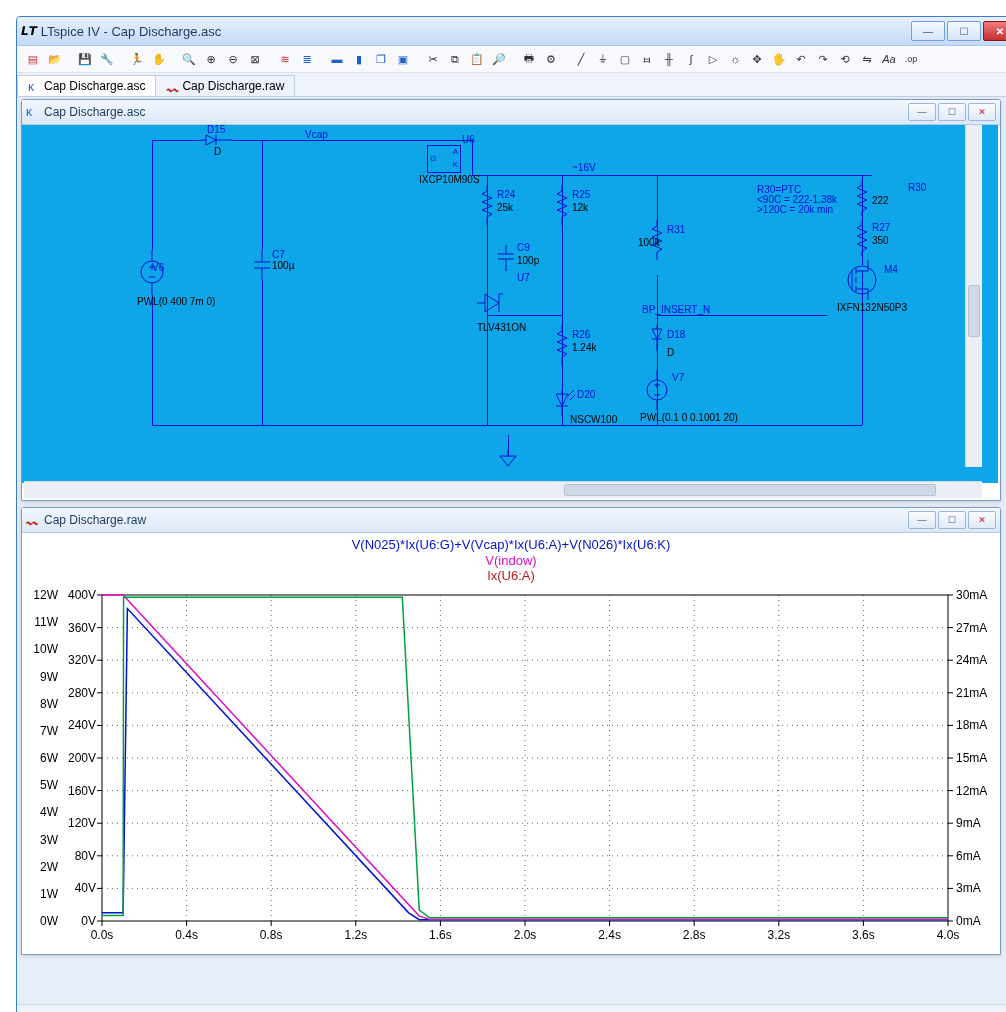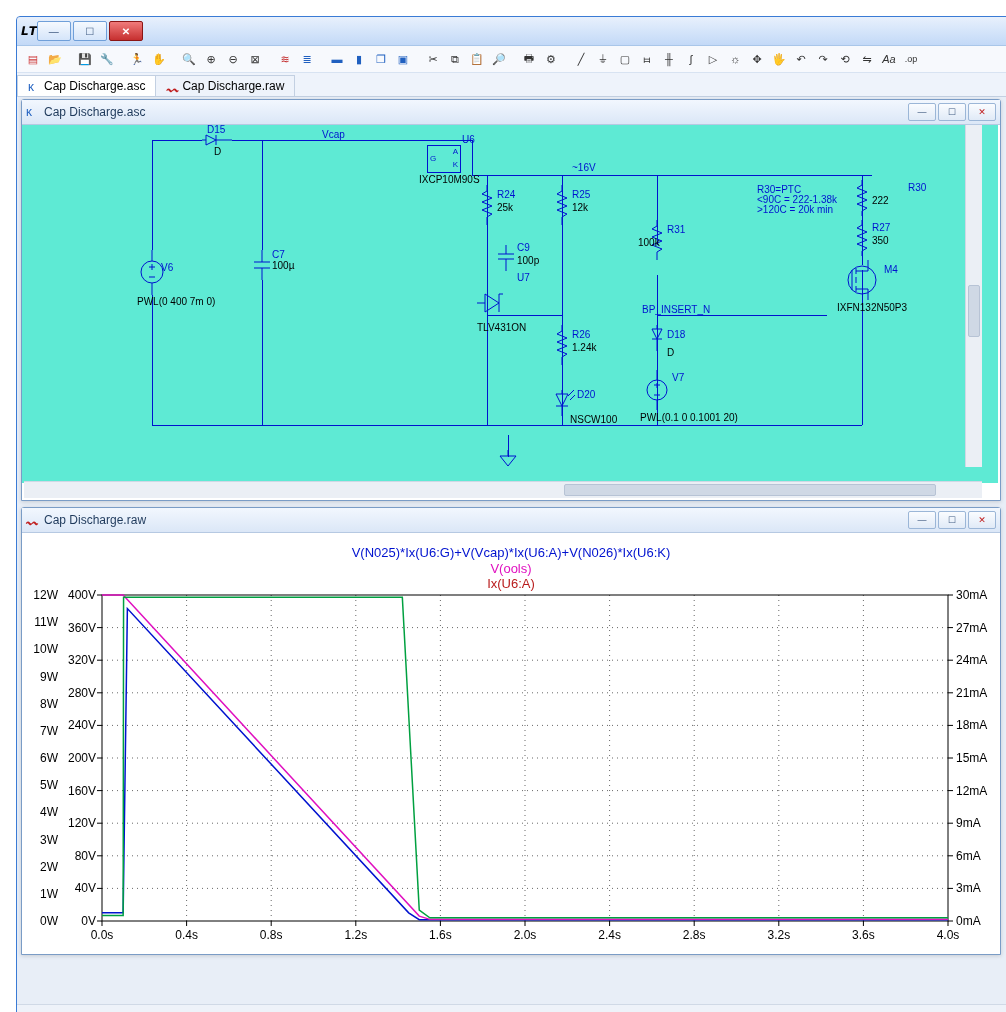--- a/index.html
+++ b/index.html
@@ -19,37 +19,40 @@
 .tab{display:flex;align-items:center;gap:4px;padding:3px 10px;border:1px solid #c3d0e2;border-bottom:none;background:#fff;margin-right:-1px;font-size:12px}
 .tab.inactive{background:#eef3fb}
 .tab .tic{width:12px;height:12px;display:inline-block}
 .mdi{padding:6px;background:#e8eef7;height:940px;position:relative}
 .child{position:absolute;border:1px solid #7a9cc6;background:#fff;border-radius:3px 3px 0 0;box-shadow:0 1px 4px rgba(0,0,0,.15)}
 .child .ctitle{display:flex;align-items:center;height:24px;background:linear-gradient(to bottom,#f2f7fe,#dbe7f7);border-bottom:1px solid #b6c9e2;padding:0 4px;font-size:12px;color:#1e395b}
 .child .ctitle .tic{width:14px;height:14px;margin-right:4px}
 .child .ctitle .sp{flex:1}
 .child .cbtns{display:flex;gap:2px}
 .child .cbtn{width:26px;height:16px;border:1px solid #9bb6d7;border-radius:2px;background:linear-gradient(to bottom,#fafcff,#e0eaf7);display:flex;align-items:center;justify-content:center;font-size:9px;color:#415c82}
-.schematic{position:relative;background:#5eead4;overflow:hidden}
+.schematic{position:relative;background:#0ea5e9;overflow:hidden}
 .sch-label{position:absolute;font:10px/1 Arial;color:#0012cf;white-space:nowrap}
 .wire{position:absolute;background:#0012cf}
 .plot{position:relative;background:#fff}
 .trace-title{font:13px/1.2 Arial;text-align:center}
 .scrollbar-v{position:absolute;right:0;top:0;bottom:16px;width:16px;background:#ebeff5;border-left:1px solid #cfd8e5}
 .scrollbar-h{position:absolute;left:0;right:16px;bottom:0;height:16px;background:#ebeff5;border-top:1px solid #cfd8e5}
 .thumb{background:#cfd8e5;border:1px solid #b7c3d5;border-radius:2px;position:absolute}
 .statusbar{height:22px;background:#eef2f9;border-top:1px solid #d0d9e6;position:absolute;left:0;right:0;bottom:0;display:flex;align-items:center;justify-content:flex-end;padding-right:6px;color:#9aa}
 svg text{font-family:Arial}
 </style>
 </head>
 <body>
 
 <div class="window" style="width:1004px;height:1010px;position:relative">
   <div class="titlebar">
     <span class="it">𝙇𝙏</span>
+    <span class="title">
+      <span>LTspice IV</span> - <span>Cap Discharge.asc</span>
+    </span>
     <div class="winbtns">
       <div class="winbtn">—</div>
       <div class="winbtn">☐</div>
       <div class="winbtn close">✕</div>
     </div>
   </div>
 
 
   <div class="toolbar">
     <div class="tbtn" style="color:#d04040">▤</div>
@@ -148,32 +151,32 @@
 
         <div class="sch-label" style="left:185px;top:0px">D15</div>
         <svg style="position:absolute;left:180px;top:8px" width="30" height="14">
             <polygon points="4,2 4,12 14,7" fill="none" stroke="#0012cf"></polygon>
             <line x1="14" y1="2" x2="14" y2="12" stroke="#0012cf"></line>
             <line x1="0" y1="7" x2="4" y2="7" stroke="#0012cf"></line>
             <line x1="14" y1="7" x2="30" y2="7" stroke="#0012cf"></line>
           </svg>
         <div class="sch-label" style="left:192px;top:22px;color:#000">D</div>
 
-        <div class="sch-label" style="left:300px;top:5px">Vcap</div>
+        <div class="sch-label" style="left:283px;top:5px">Vcap</div>
         <div class="sch-label" style="left:550px;top:38px">~16V</div>
 
         <svg style="position:absolute;left:118px;top:125px" width="24" height="45">
             <circle cx="12" cy="22" r="11" fill="none" stroke="#0012cf"></circle>
             <line x1="12" y1="14" x2="12" y2="20" stroke="#0012cf"></line>
             <line x1="9" y1="17" x2="15" y2="17" stroke="#0012cf"></line>
             <line x1="9" y1="27" x2="15" y2="27" stroke="#0012cf"></line>
             <line x1="12" y1="0" x2="12" y2="11" stroke="#0012cf"></line>
             <line x1="12" y1="33" x2="12" y2="45" stroke="#0012cf"></line>
           </svg>
-        <div class="sch-label" style="left:139px;top:138px">V6</div>
+        <div class="sch-label" style="left:130px;top:138px">V6</div>
         <div class="sch-label" style="left:115px;top:172px;color:#000">PWL(0 400 7m 0)</div>
 
         <svg style="position:absolute;left:232px;top:125px" width="16" height="30">
             <line x1="8" y1="0" x2="8" y2="12" stroke="#0012cf"></line>
             <line x1="0" y1="12" x2="16" y2="12" stroke="#0012cf"></line>
             <line x1="0" y1="18" x2="16" y2="18" stroke="#0012cf"></line>
             <line x1="8" y1="18" x2="8" y2="30" stroke="#0012cf"></line>
           </svg>
         <div class="sch-label" style="left:250px;top:125px">C7</div>
         <div class="sch-label" style="left:250px;top:136px;color:#000">100µ</div>
@@ -310,23 +313,23 @@
         <span class="tic" style="color:#c02020">〰</span>
         <span>Cap Discharge.raw</span>
         <span class="sp"></span>
         <div class="cbtns">
           <div class="cbtn">—</div>
           <div class="cbtn">☐</div>
           <div class="cbtn" style="color:#c02020">✕</div>
         </div>
       </div>
       <div class="plot" style="height:420px">
-        <div style="padding-top:12px">
+        <div style="padding-top:4px">
           <div class="trace-title" style="color:#0012cf">V(N025)*Ix(U6:G)+V(Vcap)*Ix(U6:A)+V(N026)*Ix(U6:K)</div>
-          <div class="trace-title" style="color:#e010c0">V(ools)</div>
+          <div class="trace-title" style="color:#e010c0">V(indow)</div>
           <div class="trace-title" style="color:#b91c1c">Ix(U6:A)</div>
         </div>
         <svg id="chart-svg" width="976" height="362" style="position:absolute;left:0;top:54px">
             <rect x="80" y="8" width="846" height="326" fill="none" stroke="#000" stroke-width="1"></rect>
             <line x1="80" y1="334" x2="80" y2="339" stroke="#000"></line>
             <text x="80" y="352" text-anchor="middle" font-size="12">0.0s</text>
             <line x1="164.6" y1="334" x2="164.6" y2="339" stroke="#000"></line>
             <text x="164.6" y="352" text-anchor="middle" font-size="12">0.4s</text>
             <line x1="164.6" y1="8" x2="164.6" y2="334" stroke="#000" stroke-dasharray="1,4" stroke-width="0.6"></line>
             <line x1="249.2" y1="334" x2="249.2" y2="339" stroke="#000"></line>

